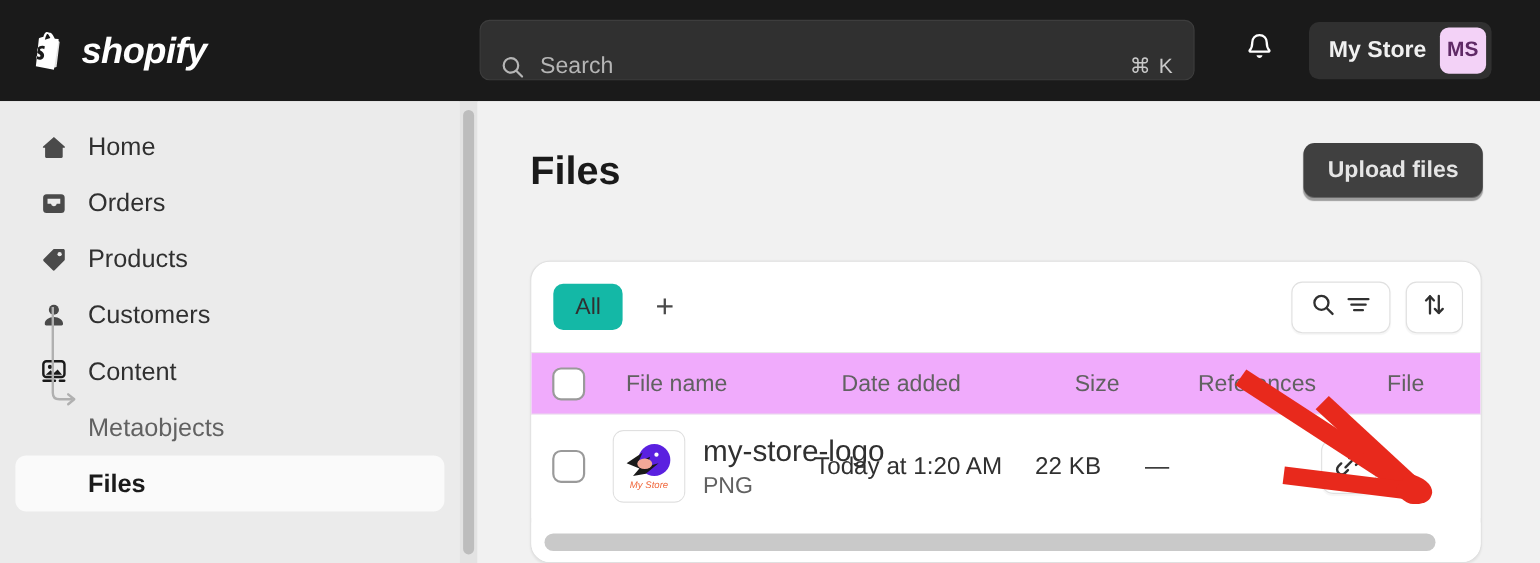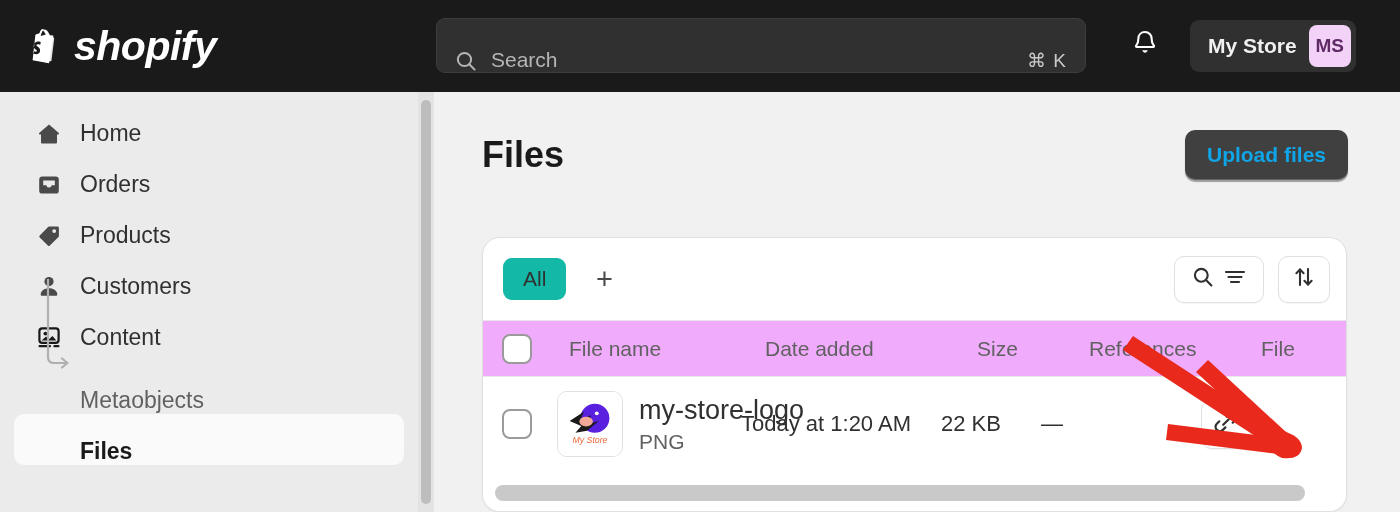--- a/index.html
+++ b/index.html
@@ -18,21 +18,21 @@
     width: 1400px; height: 92px;
     background: #1a1a1a;
     display: flex; align-items: center;
   }
   .brand {
     display: flex; align-items: center; gap: 12px;
     margin-left: 22px; width: 380px;
   }
   .brand-logo { width: 40px; height: 44px; flex: none; }
   .brand-word {
-    color: #ffffff; font-size: 41px; font-weight: 700;
+    color: #ffffff; font-size: 33px; font-weight: 700;
     font-style: italic; letter-spacing: -0.5px;
     font-family: "Liberation Sans", sans-serif;
   }
 
   .searchbar {
     position: absolute; left: 436px; top: 18px;
     width: 650px; height: 55px;
     background: #303030; border: 1px solid #3d3d3d;
     border-radius: 9px;
     display: flex; align-items: flex-end; padding: 0 18px;
@@ -73,21 +73,21 @@
   }
   .nav-item {
     display: flex; align-items: center; gap: 18px;
     height: 51px; margin: 0 14px; padding-left: 22px;
     border-radius: 10px; cursor: pointer;
   }
   .nav-item .ico { width: 26px; height: 26px; flex: none; display:flex; align-items:center; }
   .nav-label { font-size: 23px; color: #303030; font-weight: 500; }
 
   .sub-item {
-    display: flex; align-items: flex-end;
+    display: flex; align-items: center;
     height: 51px; margin: 0 14px; padding-left: 66px;
     border-radius: 10px; cursor: pointer;
   }
   .sub-label { font-size: 23px; color: #616161; font-weight: 400; }
   .sub-item.selected { background: #fafafa; }
   .sub-item.selected .sub-label { color: #1a1a1a; font-weight: 700; }
 
   .tree-line {
     position: absolute; left: 46px; top: 279px;
     width: 28px; height: 90px;
@@ -110,21 +110,21 @@
     position: absolute; left: 434px; top: 92px;
     width: 966px; height: 420px;
     background: #f1f1f1;
   }
   .page-head {
     display: flex; align-items: center; justify-content: space-between;
     padding: 38px 52px 0 48px;
   }
   .page-title { font-size: 36px; font-weight: 700; color: #1a1a1a; }
   .upload-btn {
-    background: #404040; color: #0ea5e9;
+    background: #404040; color: #e5e5e5;
     font-size: 21px; font-weight: 700;
     padding: 13px 22px; border-radius: 10px;
     border: none; cursor: pointer;
     box-shadow: 0 -1px 0 0 rgba(255,255,255,0.2) inset, 0 2px 1px rgba(0,0,0,0.35);
   }
 
   
   .card {
     position: absolute; left: 48px; top: 145px;
     width: 865px; height: 275px;

